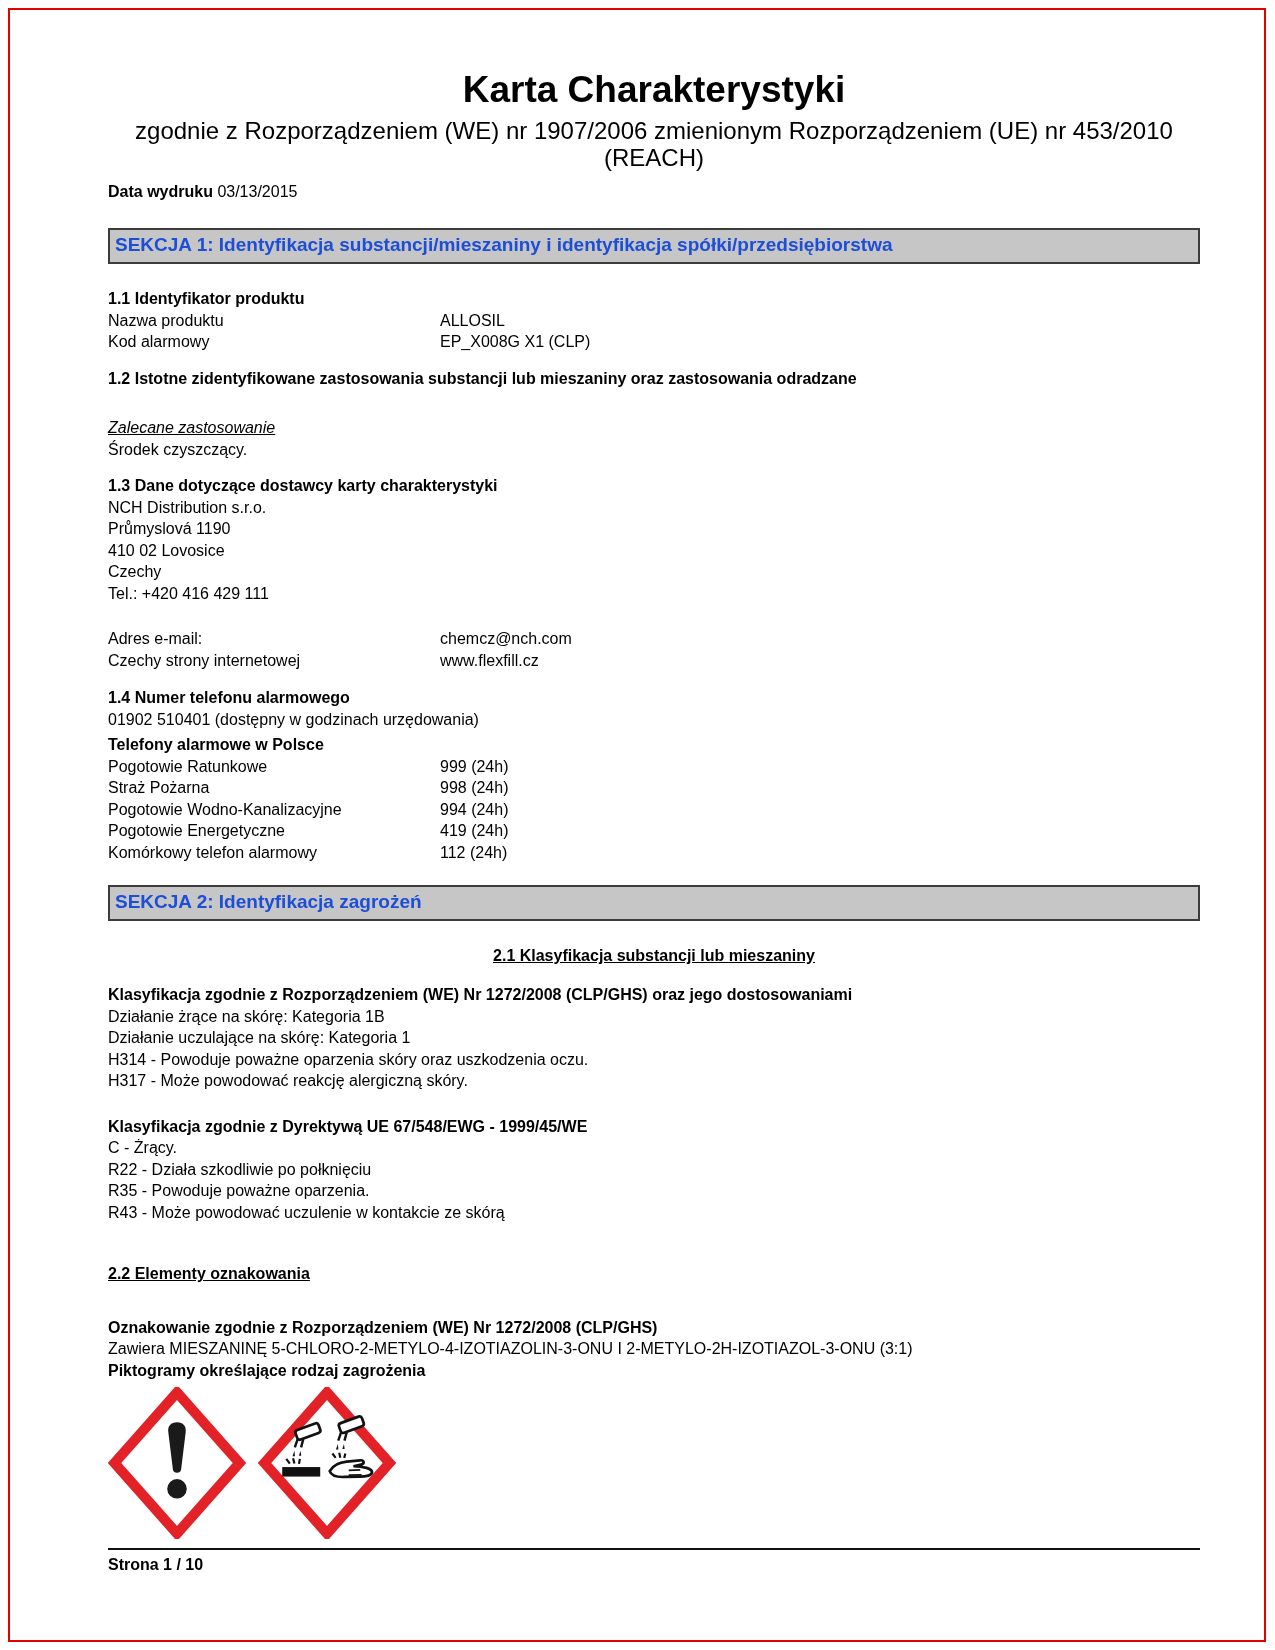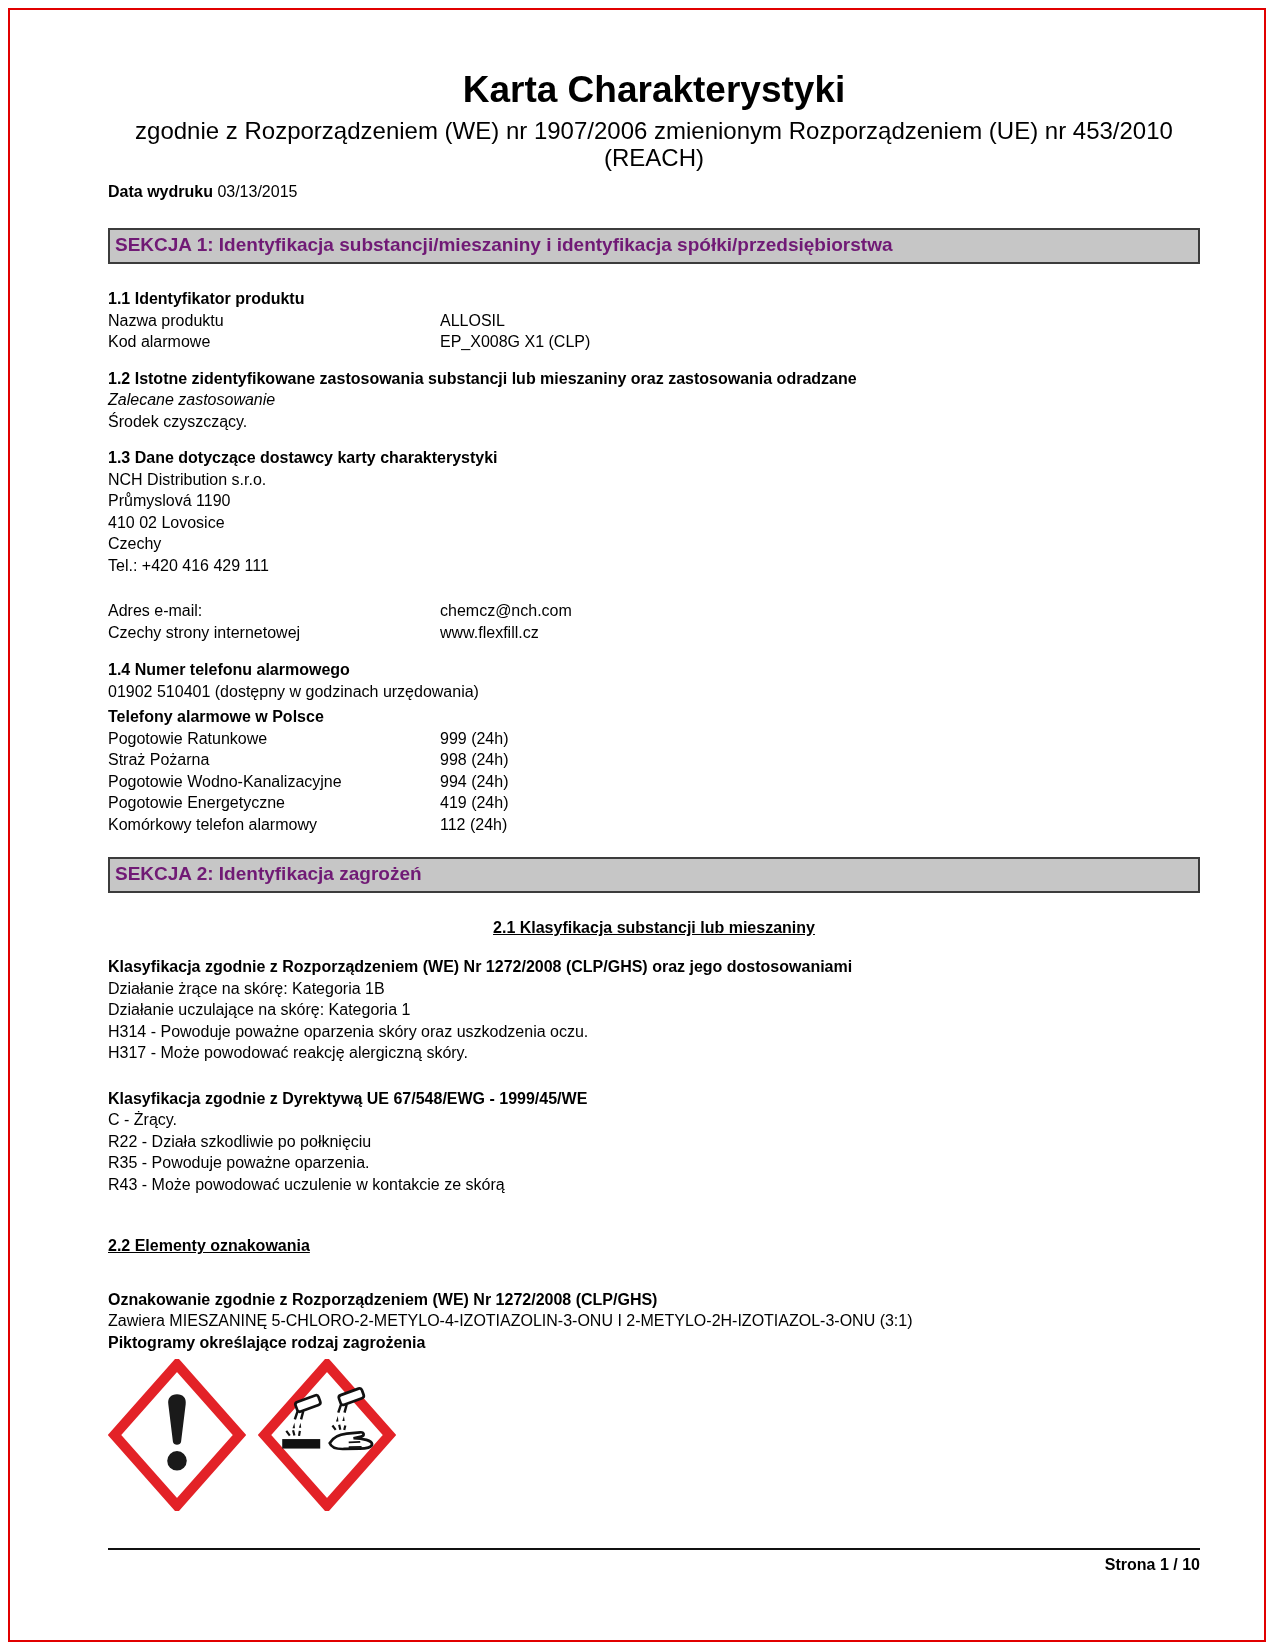--- a/index.html
+++ b/index.html
@@ -7,45 +7,45 @@
     width:1275px;height:1650px;position:relative;background:#fff;color:#000;
     font-family:"Liberation Sans","DejaVu Sans",sans-serif;font-size:16px;
   }
   .page-frame{position:absolute;top:8px;left:8px;right:9px;bottom:8px;border:2px solid #e10000;pointer-events:none;}
   .content{position:absolute;left:108px;top:0;width:1092px;}
   .doc-title{font-size:37px;font-weight:bold;text-align:center;margin:70px 0 0 0;line-height:1.1;}
   .subtitle{font-size:24px;text-align:center;margin-top:6px;line-height:1.15;}
   .print-date{margin-top:9px;line-height:21.5px;}
   .bold{font-weight:bold;}
   .section-bar{
-    margin-top:26px;background:#c6c6c6;border:2px solid #3c3c3c;color:#701a75;
+    margin-top:26px;background:#c6c6c6;border:2px solid #3c3c3c;color:#1d4ed8;
     font-weight:bold;font-size:19px;padding:4px 5px 5px 5px;line-height:1.2;
   }
   .t{line-height:21.5px;}
   .kv{line-height:21.5px;}
   .kv .lbl{display:inline-block;width:332px;vertical-align:top;}
   .kv .val{display:inline-block;vertical-align:top;}
-  .u-it{font-style:italic;}
+  .u-it{font-style:italic;text-decoration:underline;margin-top:28px;}
   .h-underline{font-weight:bold;text-decoration:underline;}
   .mt-block{margin-top:15px;}
   .mt-contact{margin-top:24px;}
   .mt-s14{margin-top:16px;}
   .mt-phones{margin-top:4px;}
   .bar2{margin-top:22px;}
   .mt-s21{margin-top:24px;text-align:center;}
   .mt-clp{margin-top:18px;}
   .mt-dsd{margin-top:24px;}
   .mt-s22{margin-top:40px;}
   .mt-label{margin-top:32px;}
   .s11-head{margin-top:24px;}
   .pictos{margin-top:6px;display:flex;gap:12px;align-items:flex-start;}
   .picto{display:block;}
   .footer{
     position:absolute;left:108px;top:1548px;width:1092px;
-    border-top:2px solid #111;text-align:right;font-weight:bold;padding-top:4px;line-height:21px;
+    border-top:2px solid #111;text-align:left;font-weight:bold;padding-top:4px;line-height:21px;
   }
 </style>
 </head>
 <body>
 
 <div class="page-frame"></div>
 
 <div class="content">
 
   <h1 class="doc-title">Karta Charakterystyki</h1>
@@ -55,21 +55,21 @@
     <span>03/13/2015</span>
   </div>
 
   <div class="section-bar">SEKCJA 1: Identyfikacja substancji/mieszaniny i identyfikacja spółki/przedsiębiorstwa</div>
 
   <div class="t bold s11-head">1.1 Identyfikator produktu</div>
   <div class="kv">
     <span class="lbl">Nazwa produktu</span><span class="val">ALLOSIL</span>
   </div>
   <div class="kv">
-    <span class="lbl">Kod alarmowe</span><span class="val">EP_X008G X1 (CLP)</span>
+    <span class="lbl">Kod alarmowy</span><span class="val">EP_X008G X1 (CLP)</span>
   </div>
 
   <div class="t bold mt-block">1.2 Istotne zidentyfikowane zastosowania substancji lub mieszaniny oraz zastosowania odradzane</div>
   <div class="t u-it">Zalecane zastosowanie</div>
   <div class="t">Środek czyszczący.</div>
 
   <div class="t bold mt-block">1.3 Dane dotyczące dostawcy karty charakterystyki</div>
   <div class="t">NCH Distribution s.r.o.</div>
   <div class="t">Průmyslová 1190</div>
   <div class="t">410 02 Lovosice</div>

